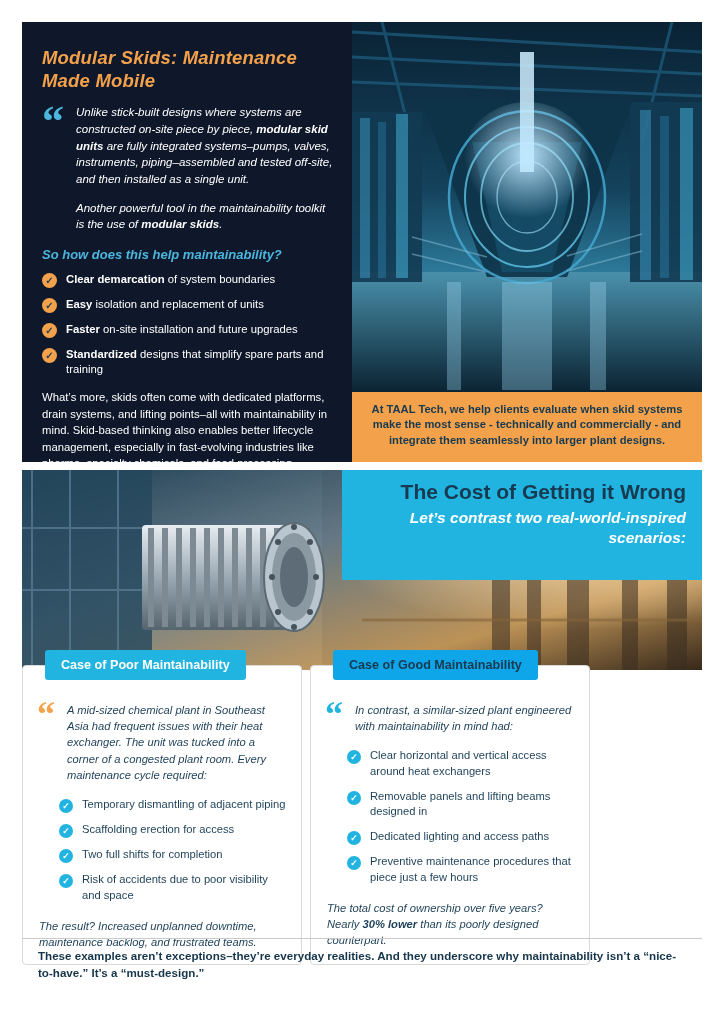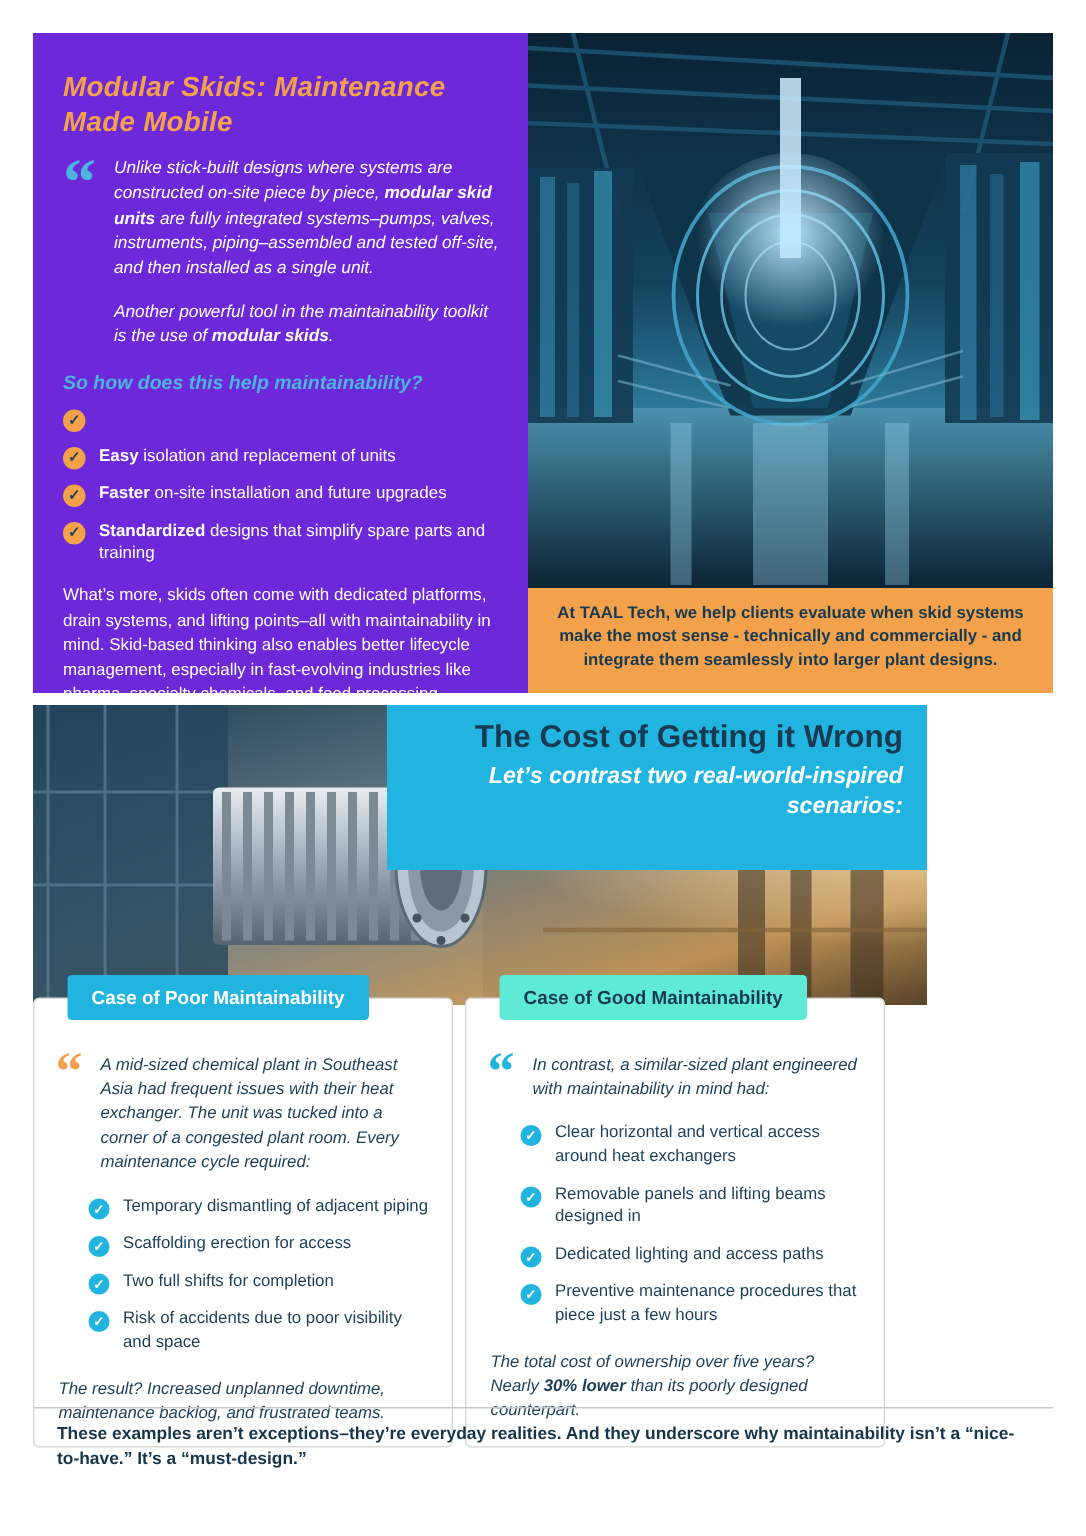--- a/index.html
+++ b/index.html
@@ -22,21 +22,21 @@
     background: #ffffff;
   }
 
   
   .top-panel {
     position: absolute;
     left: 22px;
     top: 22px;
     width: 680px;
     height: 440px;
-    background: #6d28d9;
+    background: #0f172a;
     display: flex;
   }
   .top-left {
     width: 330px;
     padding: 18px 16px 10px 20px;
     box-sizing: border-box;
     color: #ffffff;
   }
   .top-right {
     width: 350px;
@@ -142,21 +142,21 @@
   .bottom-section {
     position: absolute;
     left: 22px;
     top: 470px;
     width: 680px;
     height: 460px;
   }
   .bottom-photo {
     position: absolute;
     left: 0; top: 0;
-    width: 596px;
+    width: 680px;
     height: 200px;
     overflow: hidden;
     background: #bef264;
   }
   .blue-band {
     position: absolute;
     right: 0;
     top: 0;
     width: 360px;
     height: 110px;
@@ -206,21 +206,21 @@
     height: 30px;
     line-height: 30px;
     padding: 0 16px;
     border-radius: 3px;
     font-size: 12.6px;
     font-weight: bold;
     color: #ffffff;
     white-space: nowrap;
   }
   .tab-blue { background: #22b4e0; color: #ffffff; }
-  .tab-orange { background: #5eead4; color: #173a50; }
+  .tab-orange { background: #0ea5e9; color: #173a50; }
 
   .card-quote {
     position: relative;
     padding-left: 30px;
     margin-top: 8px;
   }
   .card-qmark {
     position: absolute;
     left: 0;
     top: -6px;
@@ -307,20 +307,21 @@
         <span class="quote-mark">“</span>
         <p class="quote-p"><span>Unlike stick-built designs where systems are constructed on-site piece by piece, </span><b>modular skid units</b><span> are fully integrated systems–pumps, valves, instruments, piping–assembled and tested off-site, and then installed as a single unit.</span></p>
         <p class="quote-p"><span>Another powerful tool in the maintainability toolkit is the use of </span><b>modular skids</b><span>.</span></p>
       </div>
 
       <div class="sub-head">So how does this help maintainability?</div>
 
       <ul class="bullets">
         <li>
           <span class="check-orange">✓</span>
+          <span><b>Clear demarcation</b><span> of system boundaries</span></span>
         </li>
         <li>
           <span class="check-orange">✓</span>
           <span><b>Easy</b><span> isolation and replacement of units</span></span>
         </li>
         <li>
           <span class="check-orange">✓</span>
           <span><b>Faster</b><span> on-site installation and future upgrades</span></span>
         </li>
         <li>

